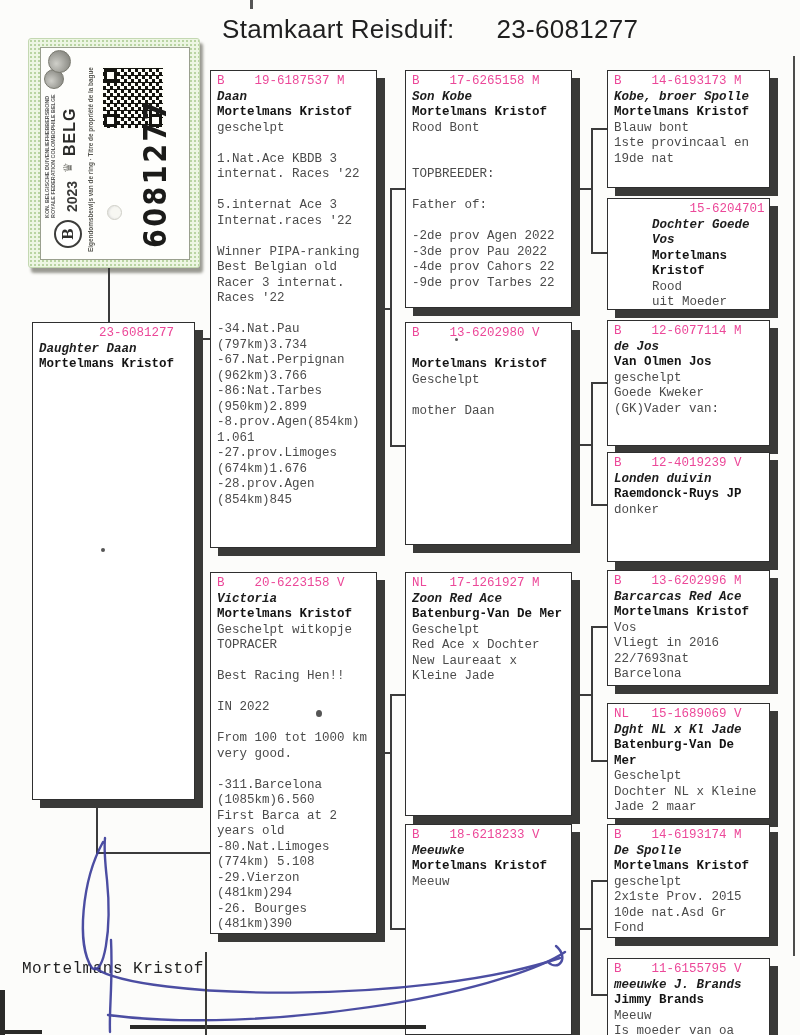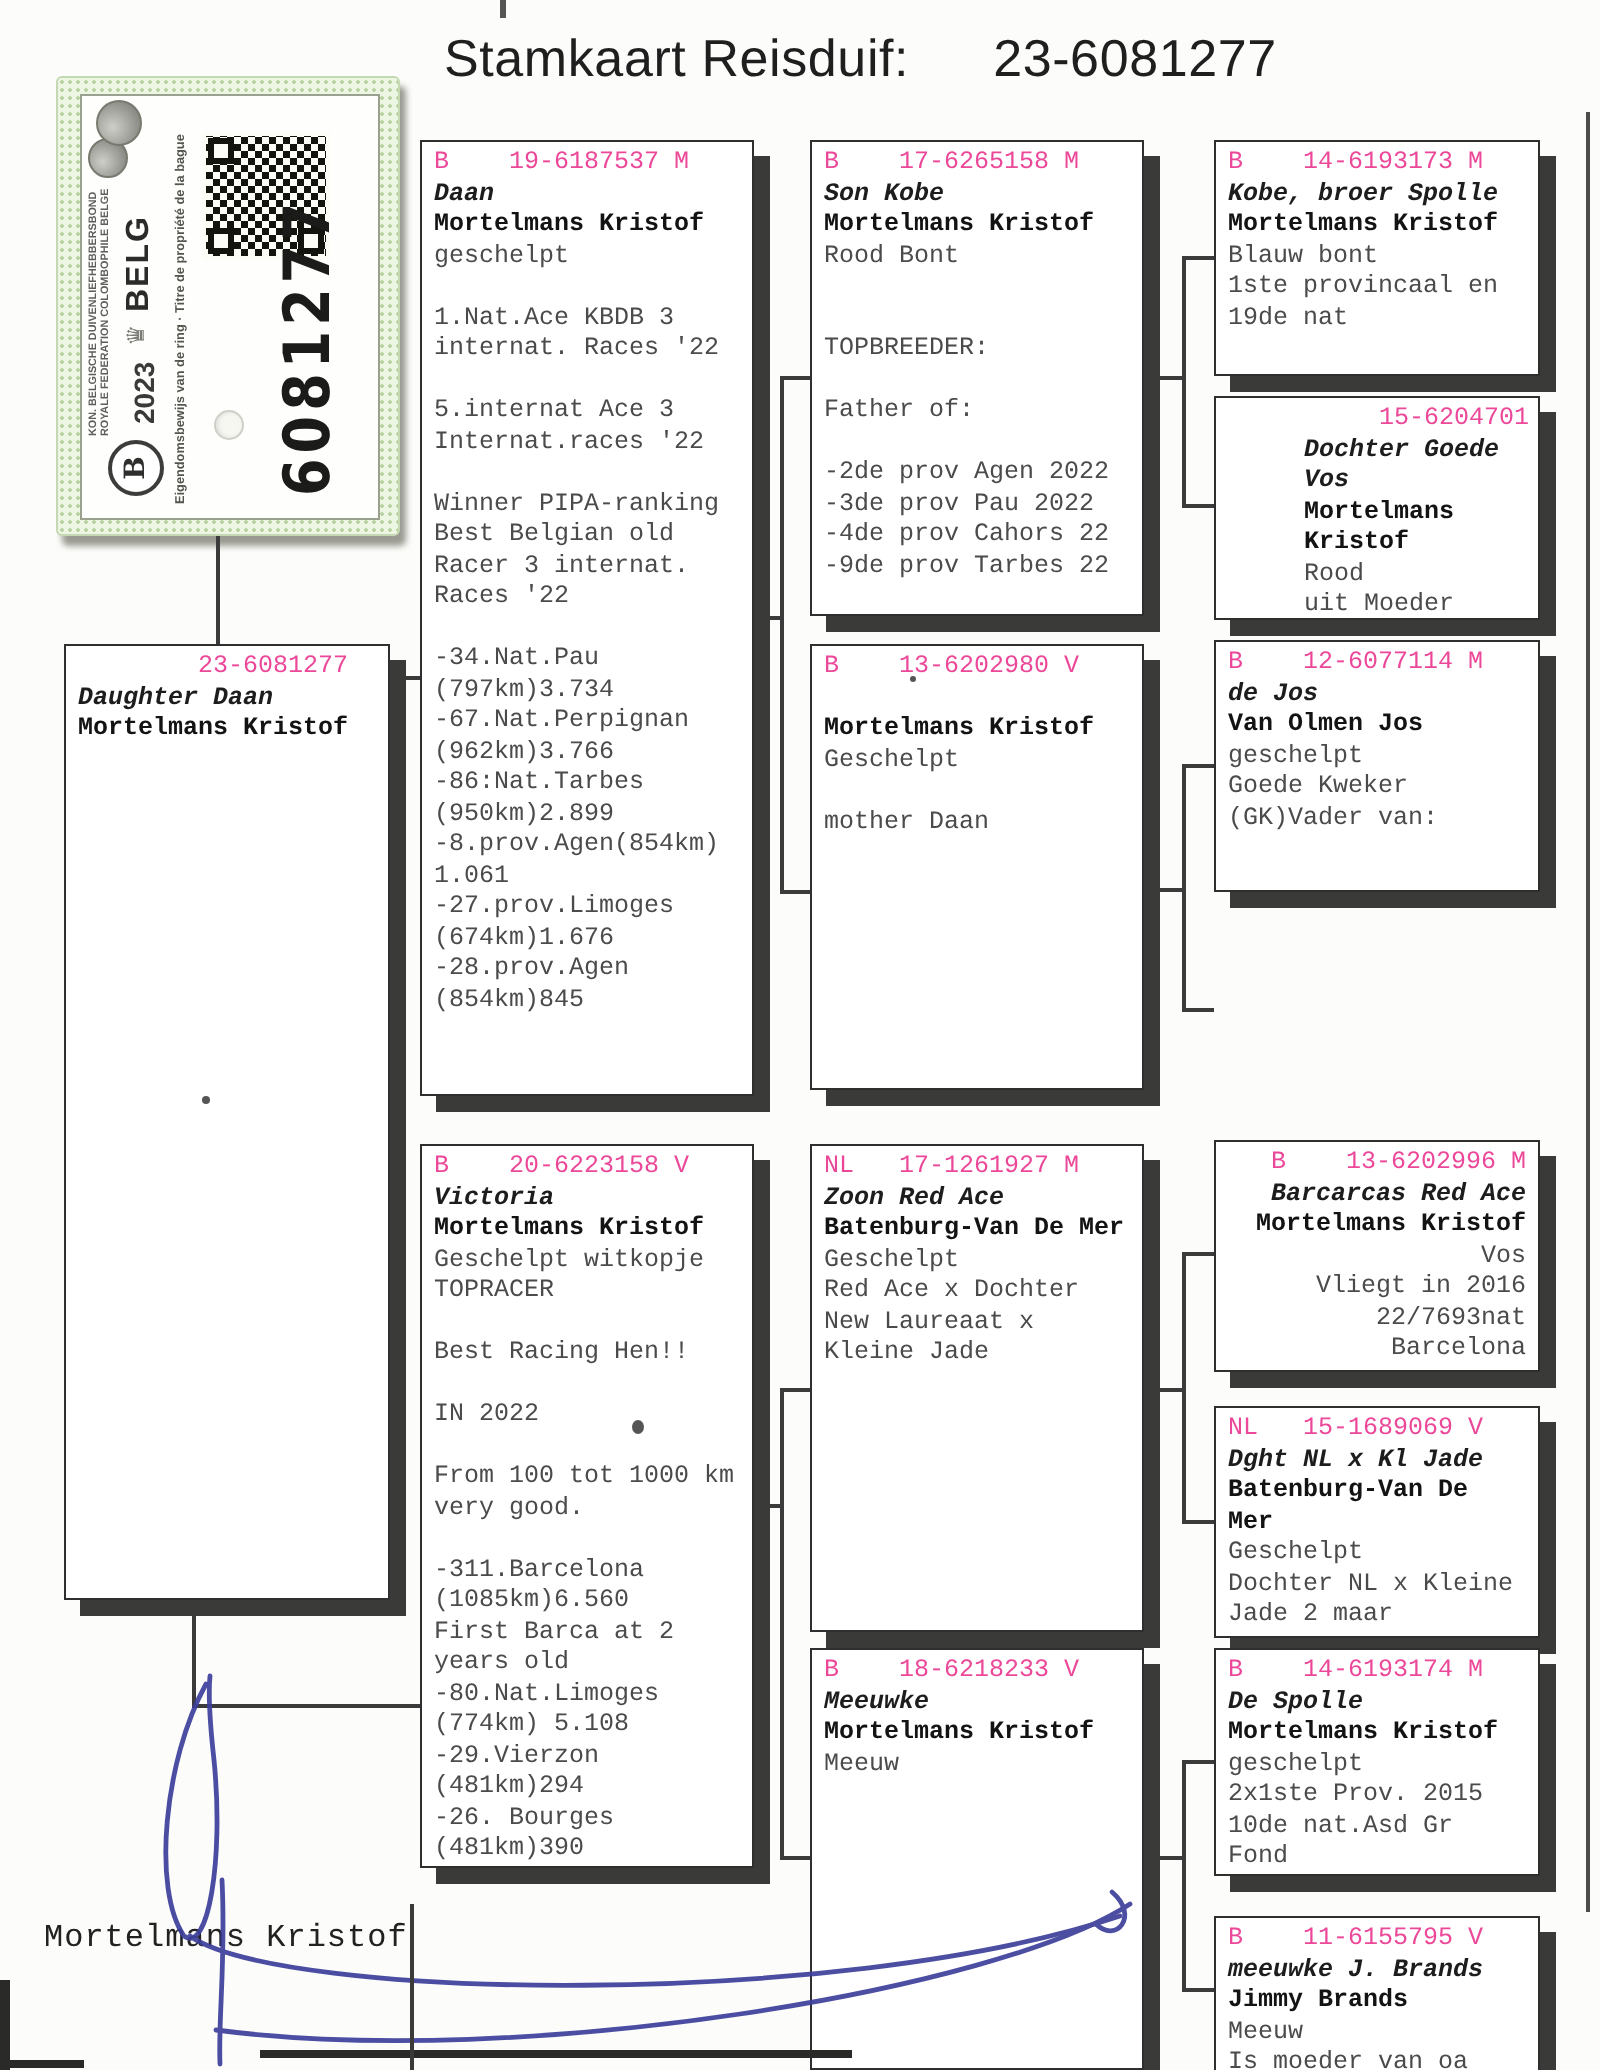--- a/index.html
+++ b/index.html
@@ -50,21 +50,21 @@
   .p-f  {left:210px;top:70px;width:167px;height:478px;}
   .p-m  {left:210px;top:572px;width:167px;height:362px;}
   .p-gp1{left:405px;top:70px;width:167px;height:238px;}
   .p-gp2{left:405px;top:322px;width:167px;height:223px;}
   .p-gp3{left:405px;top:572px;width:167px;height:244px;}
   .p-gp4{left:405px;top:824px;width:167px;height:211px;}
   .p-g1 {left:607px;top:70px;width:163px;height:118px;}
   .p-g2 {left:607px;top:198px;width:163px;height:112px;padding-left:44px;}
   .p-g3 {left:607px;top:320px;width:163px;height:126px;}
   .p-g4 {left:607px;top:452px;width:163px;height:110px;}
-  .p-g5 {left:607px;top:570px;width:163px;height:116px;text-align:right;}
+  .p-g5 {left:607px;top:570px;width:163px;height:116px;}
   .p-g6 {left:607px;top:703px;width:163px;height:116px;}
   .p-g7 {left:607px;top:824px;width:163px;height:114px;}
   .p-g8 {left:607px;top:958px;width:163px;height:80px;}
 
   
   .ln{position:absolute;background:#3b3b3b;}
   .art{position:absolute;background:#2a2a28;}
   .spk{position:absolute;background:#555;border-radius:50%;}
 
   
@@ -258,20 +258,26 @@
 Kobe x Goede Vos</div>
   </div>
   <div class="pbox p-g3">
     <div class="bh">B    12-6077114 M</div>
     <div class="bn">de Jos</div>
     <div class="bo">Van Olmen Jos</div>
     <div class="bb">geschelpt
 Goede Kweker
 (GK)Vader van:</div>
   </div>
+  <div class="pbox p-g4">
+    <div class="bh">B    12-4019239 V</div>
+    <div class="bn">Londen duivin</div>
+    <div class="bo">Raemdonck-Ruys JP</div>
+    <div class="bb">donker</div>
+  </div>
   <div class="pbox p-g5">
     <div class="bh">B    13-6202996 M</div>
     <div class="bn">Barcarcas Red Ace</div>
     <div class="bo">Mortelmans Kristof</div>
     <div class="bb">Vos
 Vliegt in 2016
 22/7693nat Barcelona</div>
   </div>
   <div class="pbox p-g6">
     <div class="bh">NL   15-1689069 V</div>

